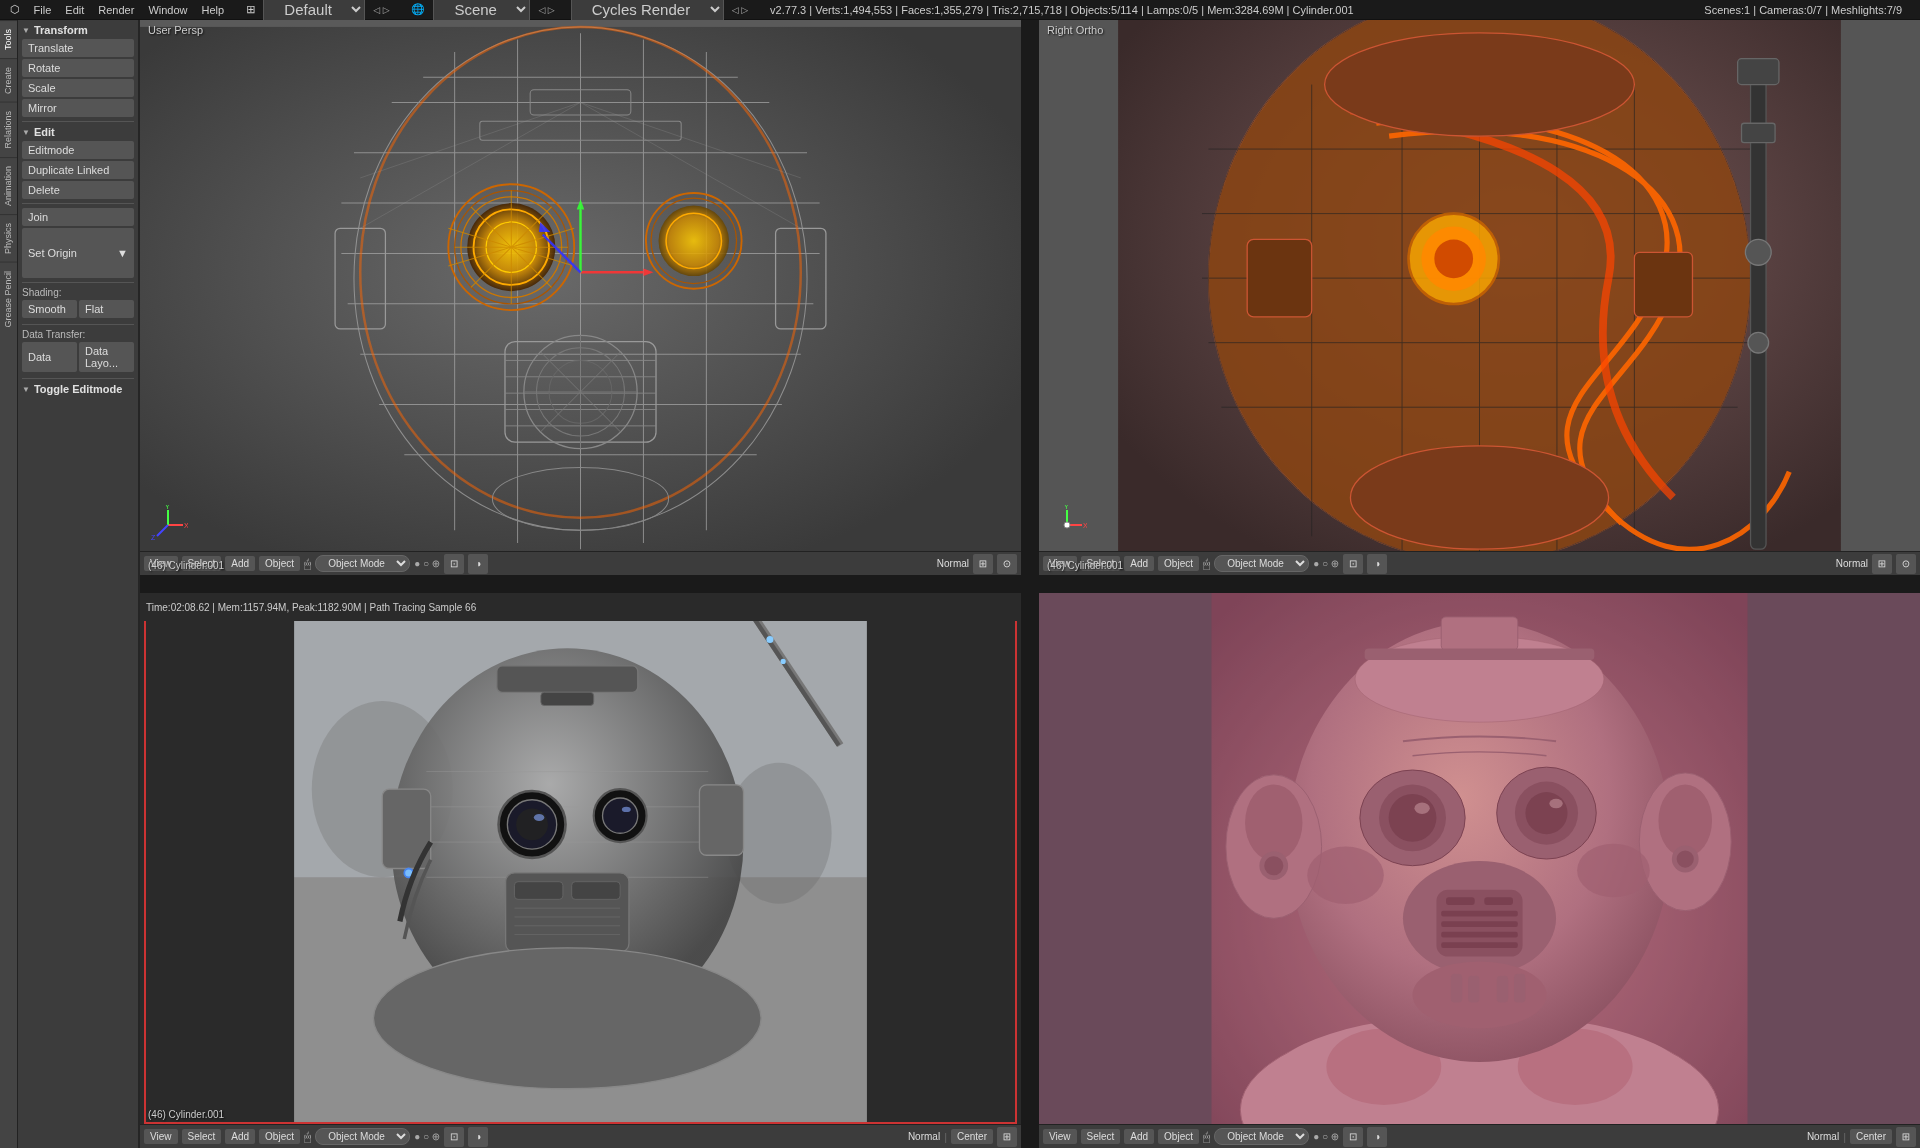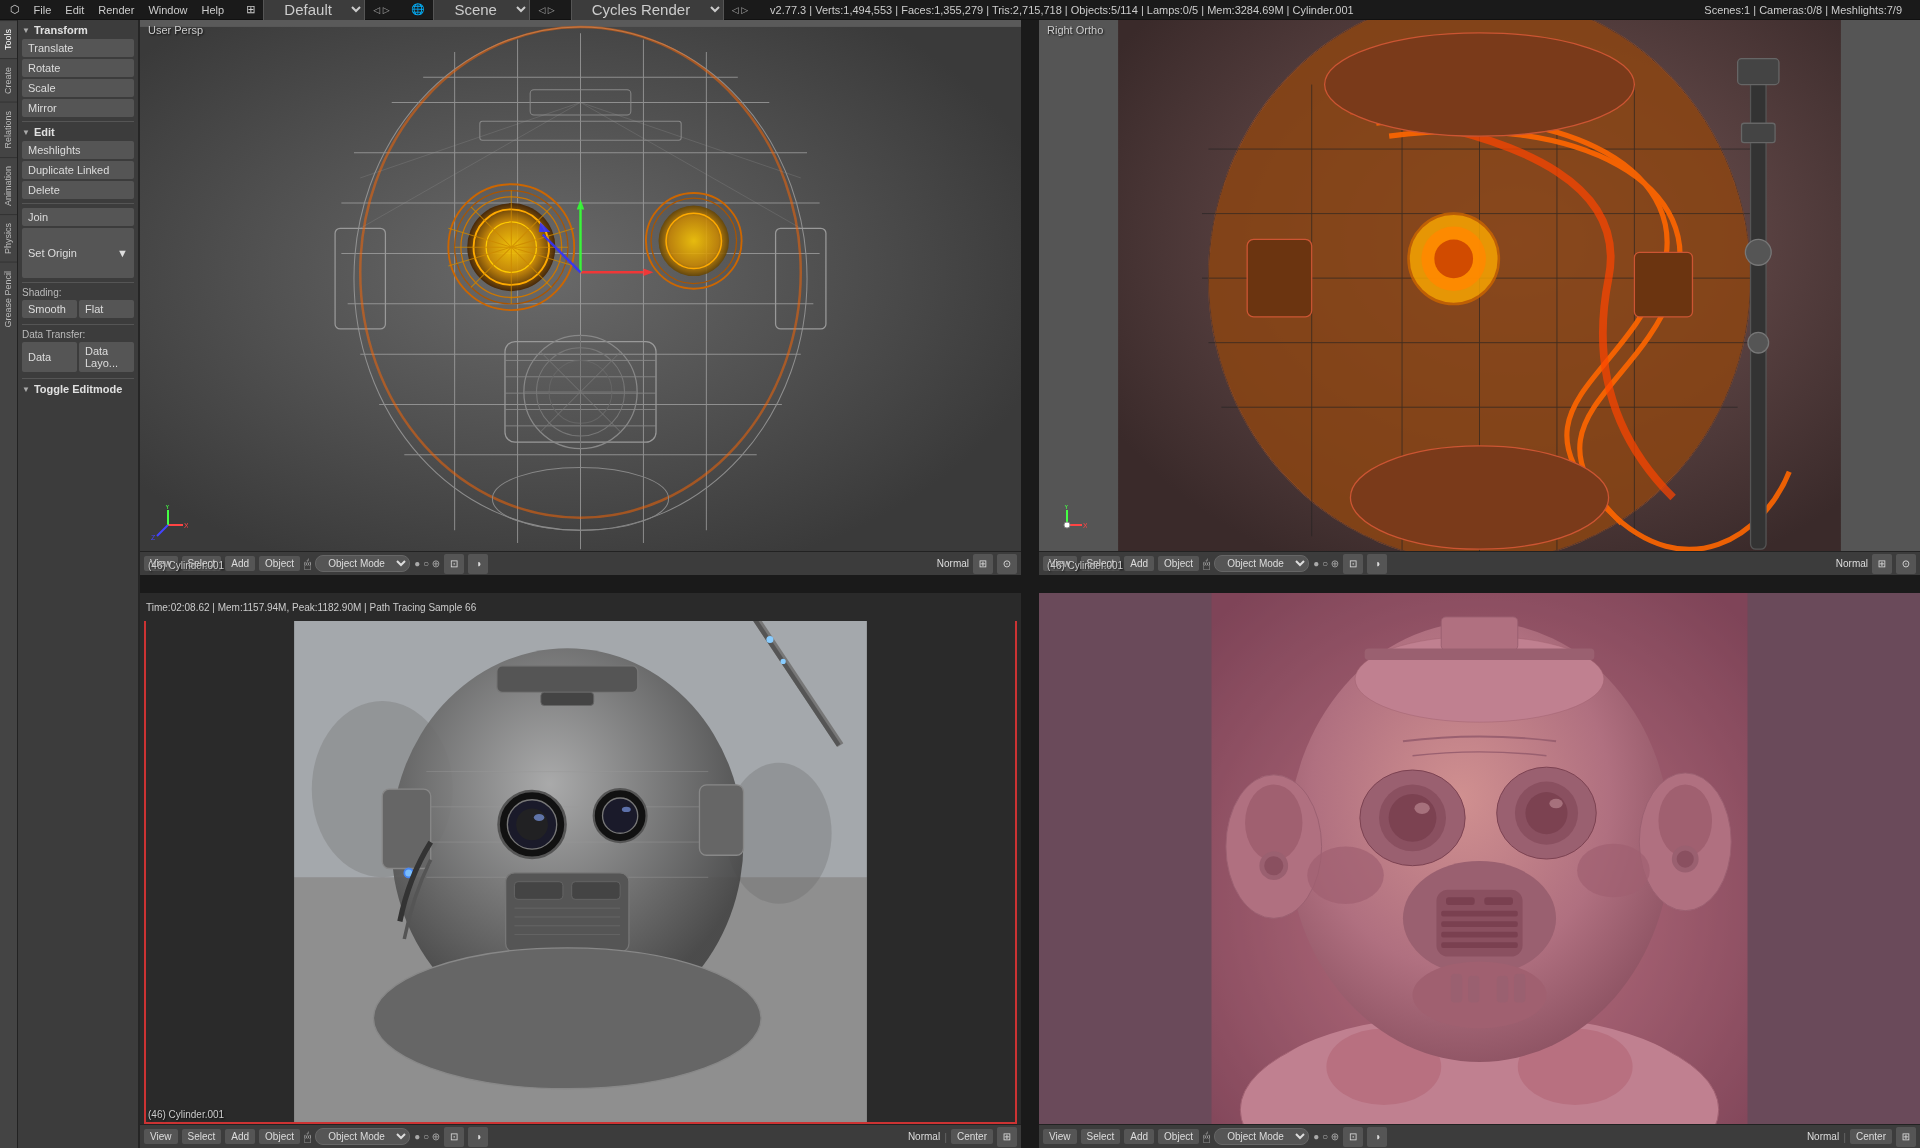--- a/index.html
+++ b/index.html
@@ -335,21 +335,21 @@
   <span style="margin-left:8px;color:#aaa;">🌐</span>
   <select class="engine-select">
     <option>Scene</option>
   </select>
   <span style="font-size:9px;color:#aaa;">◁ ▷</span>
   <select class="engine-select" style="margin-left:8px;">
     <option>Cycles Render</option>
   </select>
   <span style="font-size:9px;color:#aaa;">◁ ▷</span>
   <span class="top-info">v2.77.3 | Verts:1,494,553 | Faces:1,355,279 | Tris:2,715,718 | Objects:5/114 | Lamps:0/5 | Mem:3284.69M | Cylinder.001</span>
-  <span class="scenes-info">Scenes:1 | Cameras:0/8 | Meshlights:7/9</span>
+  <span class="scenes-info">Scenes:1 | Cameras:0/7 | Meshlights:7/9</span>
 </div>
 
 <div class="main-layout">
 
   <div class="left-sidebar">
     <div class="sidebar-inner">
 
       <div class="vtabs">
         <div class="vtab active">Tools</div>
         <div class="vtab">Create</div>
@@ -369,21 +369,21 @@
         <button class="tool-btn">Rotate</button>
         <button class="tool-btn">Scale</button>
         <button class="tool-btn">Mirror</button>
 
         <hr class="section-divider">
 
         <div class="section-header">
           <span class="section-triangle">▼</span>
           <span>Edit</span>
         </div>
-        <button class="tool-btn">Meshlights</button>
+        <button class="tool-btn">Editmode</button>
         <button class="tool-btn">Duplicate Linked</button>
         <button class="tool-btn">Delete</button>
 
         <hr class="section-divider">
 
         <button class="tool-btn">Join</button>
         <button class="dropdown-btn">
           <span>Set Origin</span>
           <span>▼</span>
         </button>

